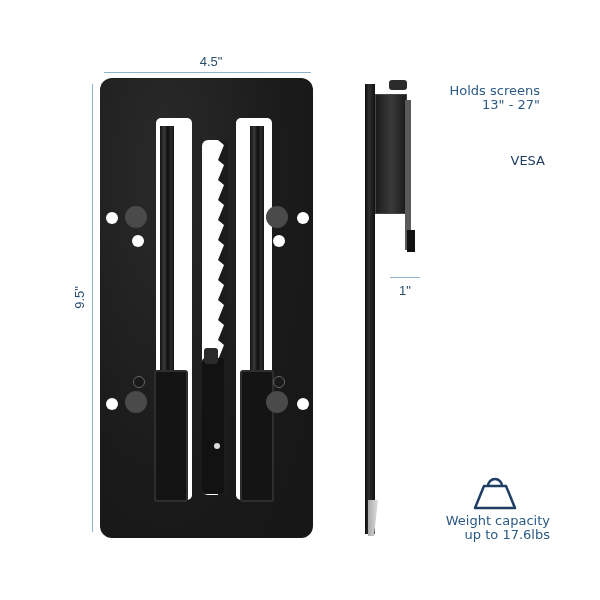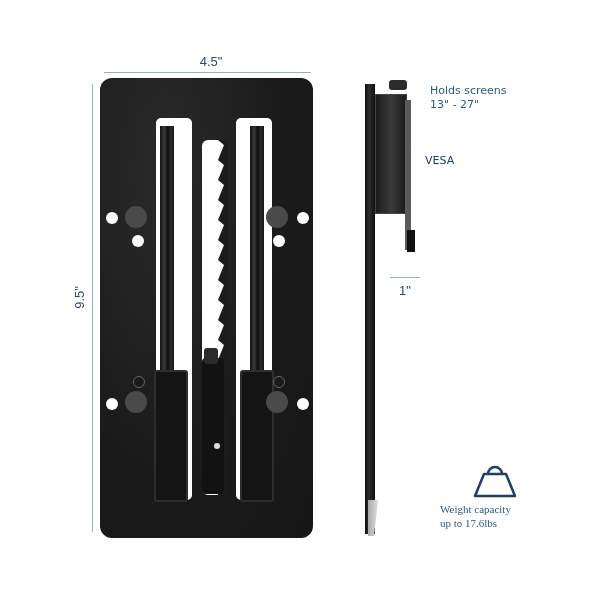--- a/index.html
+++ b/index.html
@@ -1,19 +1,19 @@
 <!DOCTYPE html>
 <html><head>
   <meta charset="utf-8">
   <style>
     html, body { margin: 0; padding: 0; background: #ffffff; }
     body { width: 600px; height: 600px; position: relative; overflow: hidden; font-family: "Liberation Sans", sans-serif; }
     .abs { position: absolute; }
     .dim-text { color: #2b4d6e; font-size: 13px; }
-    .callout { color: #2b5a86; font-family: "DejaVu Sans", sans-serif; font-size: 11px; text-align: left; line-height: 14px; }
+    .callout { color: #2b5a86; font-family: "DejaVu Sans", sans-serif; font-size: 13px; text-align: right; line-height: 14px; }
     .dim-line { background: #8fb3c8; }
     .plate { left: 100px; top: 78px; width: 213px; height: 460px; background: #1c1c1c; border-radius: 12px;
              background-image: radial-gradient(ellipse at 30% 20%, #2a2a2a 0%, #1a1a1a 60%, #161616 100%); }
     .slot { background: #ffffff; border-radius: 5px; }
     .rail { background: linear-gradient(90deg, #111 0%, #3a3a3a 30%, #0e0e0e 55%, #2c2c2c 80%, #111 100%); }
     .hole-w { width: 12px; height: 12px; border-radius: 50%; background: #fff; }
     .hole-g { width: 22px; height: 22px; border-radius: 50%; background: #4a4a4a; }
     .hole-s { width: 10px; height: 10px; border-radius: 50%; background: #1a1a1a; border: 1.5px solid #666; }
     .block { background: #141414; border: 2px solid #2e2e2e; border-radius: 3px; }
   </style>
@@ -74,20 +74,20 @@
 
 <div class="abs callout" style="left:430px; top:84px; width:110px;">
   <div>Holds screens</div>
   <div>13" - 27"</div>
 </div>
 
 <div class="abs callout" style="left:425px; top:154px; width:120px;">
   <div style="font-weight:normal; color:#1e3e63;">VESA</div>
 </div>
 
-<div class="abs callout" style="left:440px; top:464px; width:110px;font-family:Liberation Serif, serif;">
+<div class="abs callout" style="left:440px; top:476px; width:110px;">
   <svg width="46" height="34" viewBox="0 0 46 34" style="display:block; margin:0 auto 4px;">
     <path d="M16 10 A7 7 0 0 1 30 10" fill="none" stroke="#1e3e63" stroke-width="2.5"></path>
     <path d="M12 10 L34 10 L43 32 L3 32 Z" fill="none" stroke="#1e3e63" stroke-width="2.5" stroke-linejoin="round"></path>
   </svg>
   <div>Weight capacity</div>
   <div>up to 17.6lbs</div>
 </div>
 
 </body></html>

